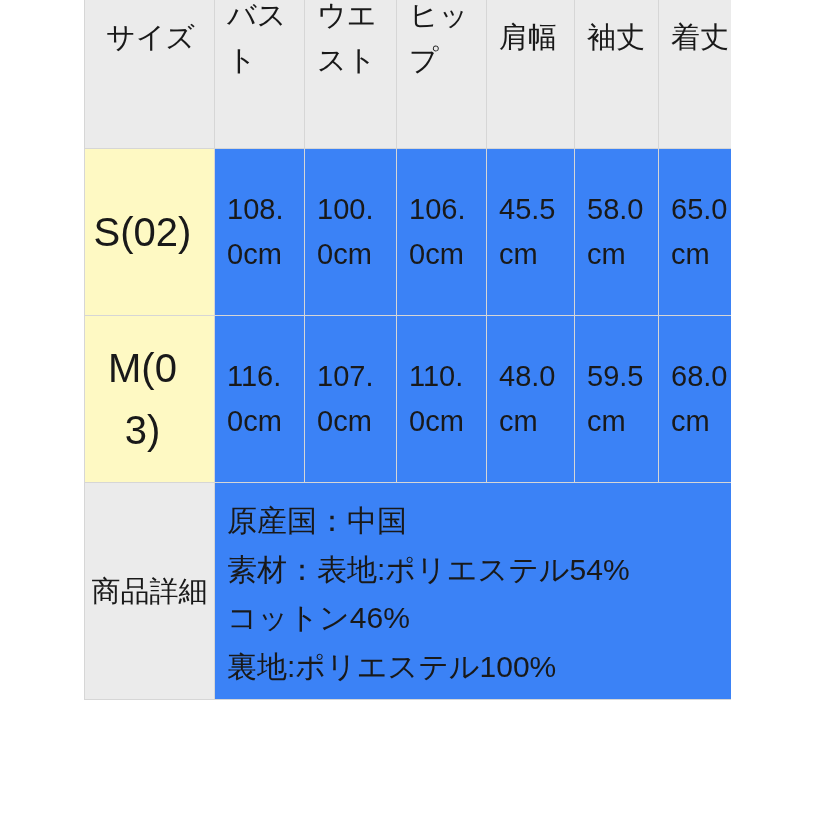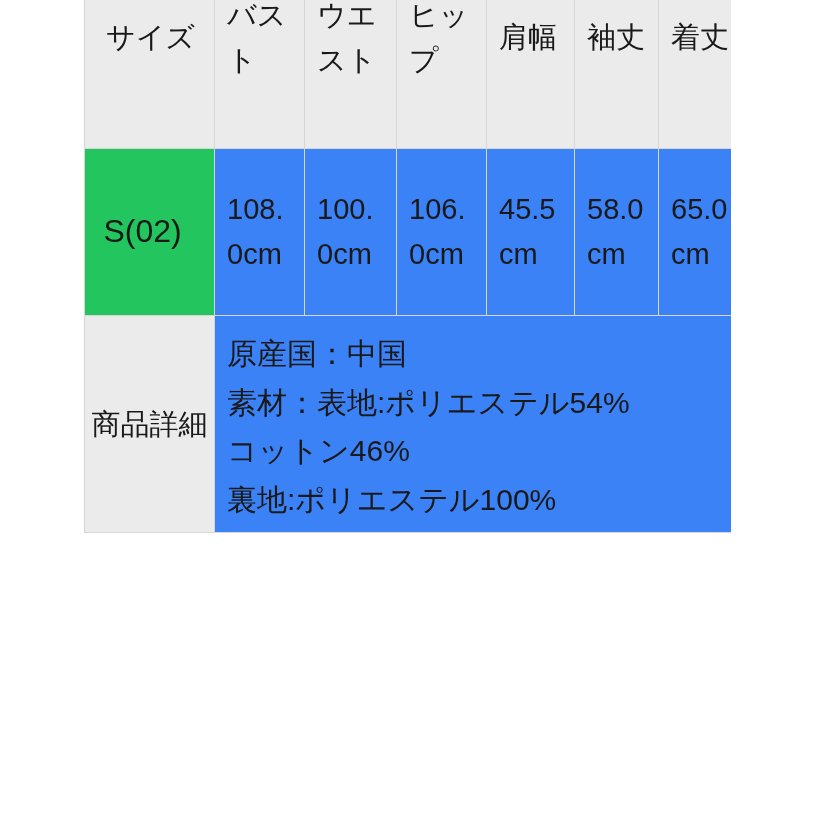--- a/index.html
+++ b/index.html
@@ -60,23 +60,23 @@
     color: #191919;
   }
   tr.header-row td.head-first {
     text-align: center;
     vertical-align: middle;
   }
   tr.data-row td {
     height: 150px;
   }
   tr.data-row td.rowlabel {
-    background: #22c55e;
+    background: #fef9c3;
     text-align: center;
-    font-size: 32px;
+    font-size: 40px;
     padding-left: 6px;
     padding-right: 20px;
   }
   tr.detail-row td.detail-label {
     background: #ebebeb;
     text-align: center;
     vertical-align: middle;
     font-size: 29px;
     padding-left: 6px;
     padding-right: 6px;
@@ -121,20 +121,29 @@
         <tr class="data-row">
           <td class="rowlabel">S(02)</td>
           <td>108.0cm</td>
           <td>100.0cm</td>
           <td>106.0cm</td>
           <td>45.5cm</td>
           <td>58.0cm</td>
           <td>65.0cm</td>
         </tr>
 
+        <tr class="data-row">
+          <td class="rowlabel">M(03)</td>
+          <td>116.0cm</td>
+          <td>107.0cm</td>
+          <td>110.0cm</td>
+          <td>48.0cm</td>
+          <td>59.5cm</td>
+          <td>68.0cm</td>
+        </tr>
 
 
         <tr class="detail-row">
           <td class="detail-label">商品詳細</td>
           <td class="detail-body" colspan="6">
             <div>原産国：中国</div>
             <div>素材：表地:ポリエステル54%</div>
             <div>コットン46%</div>
             <div>裏地:ポリエステル100%</div>
           </td>

